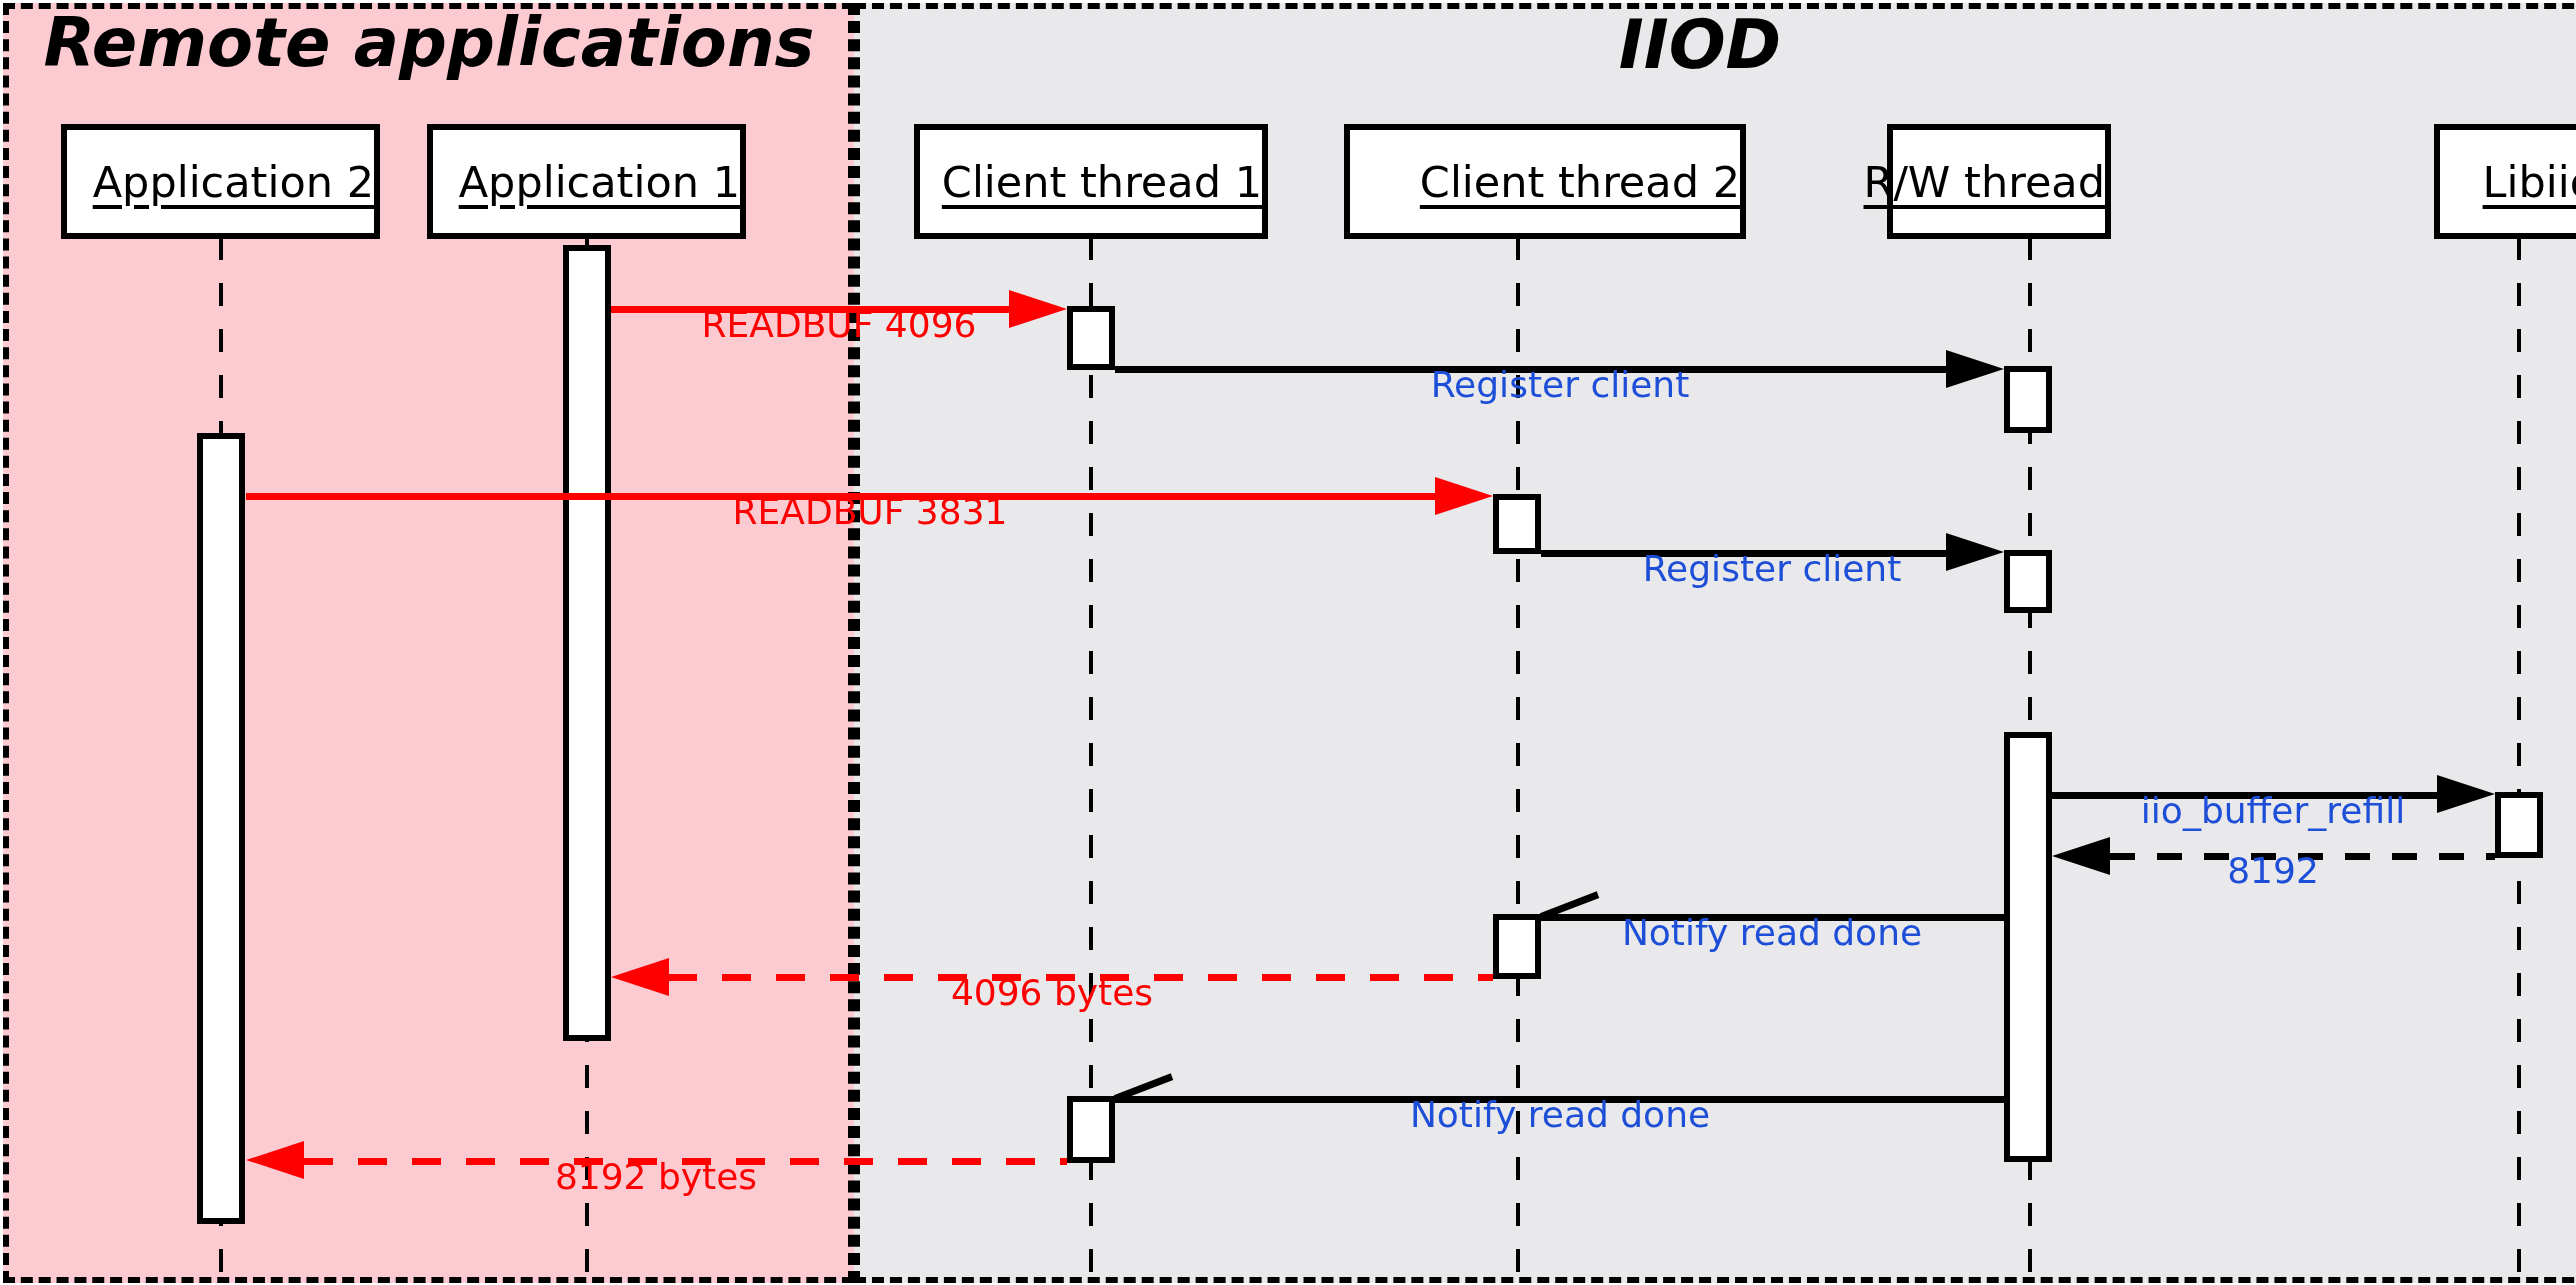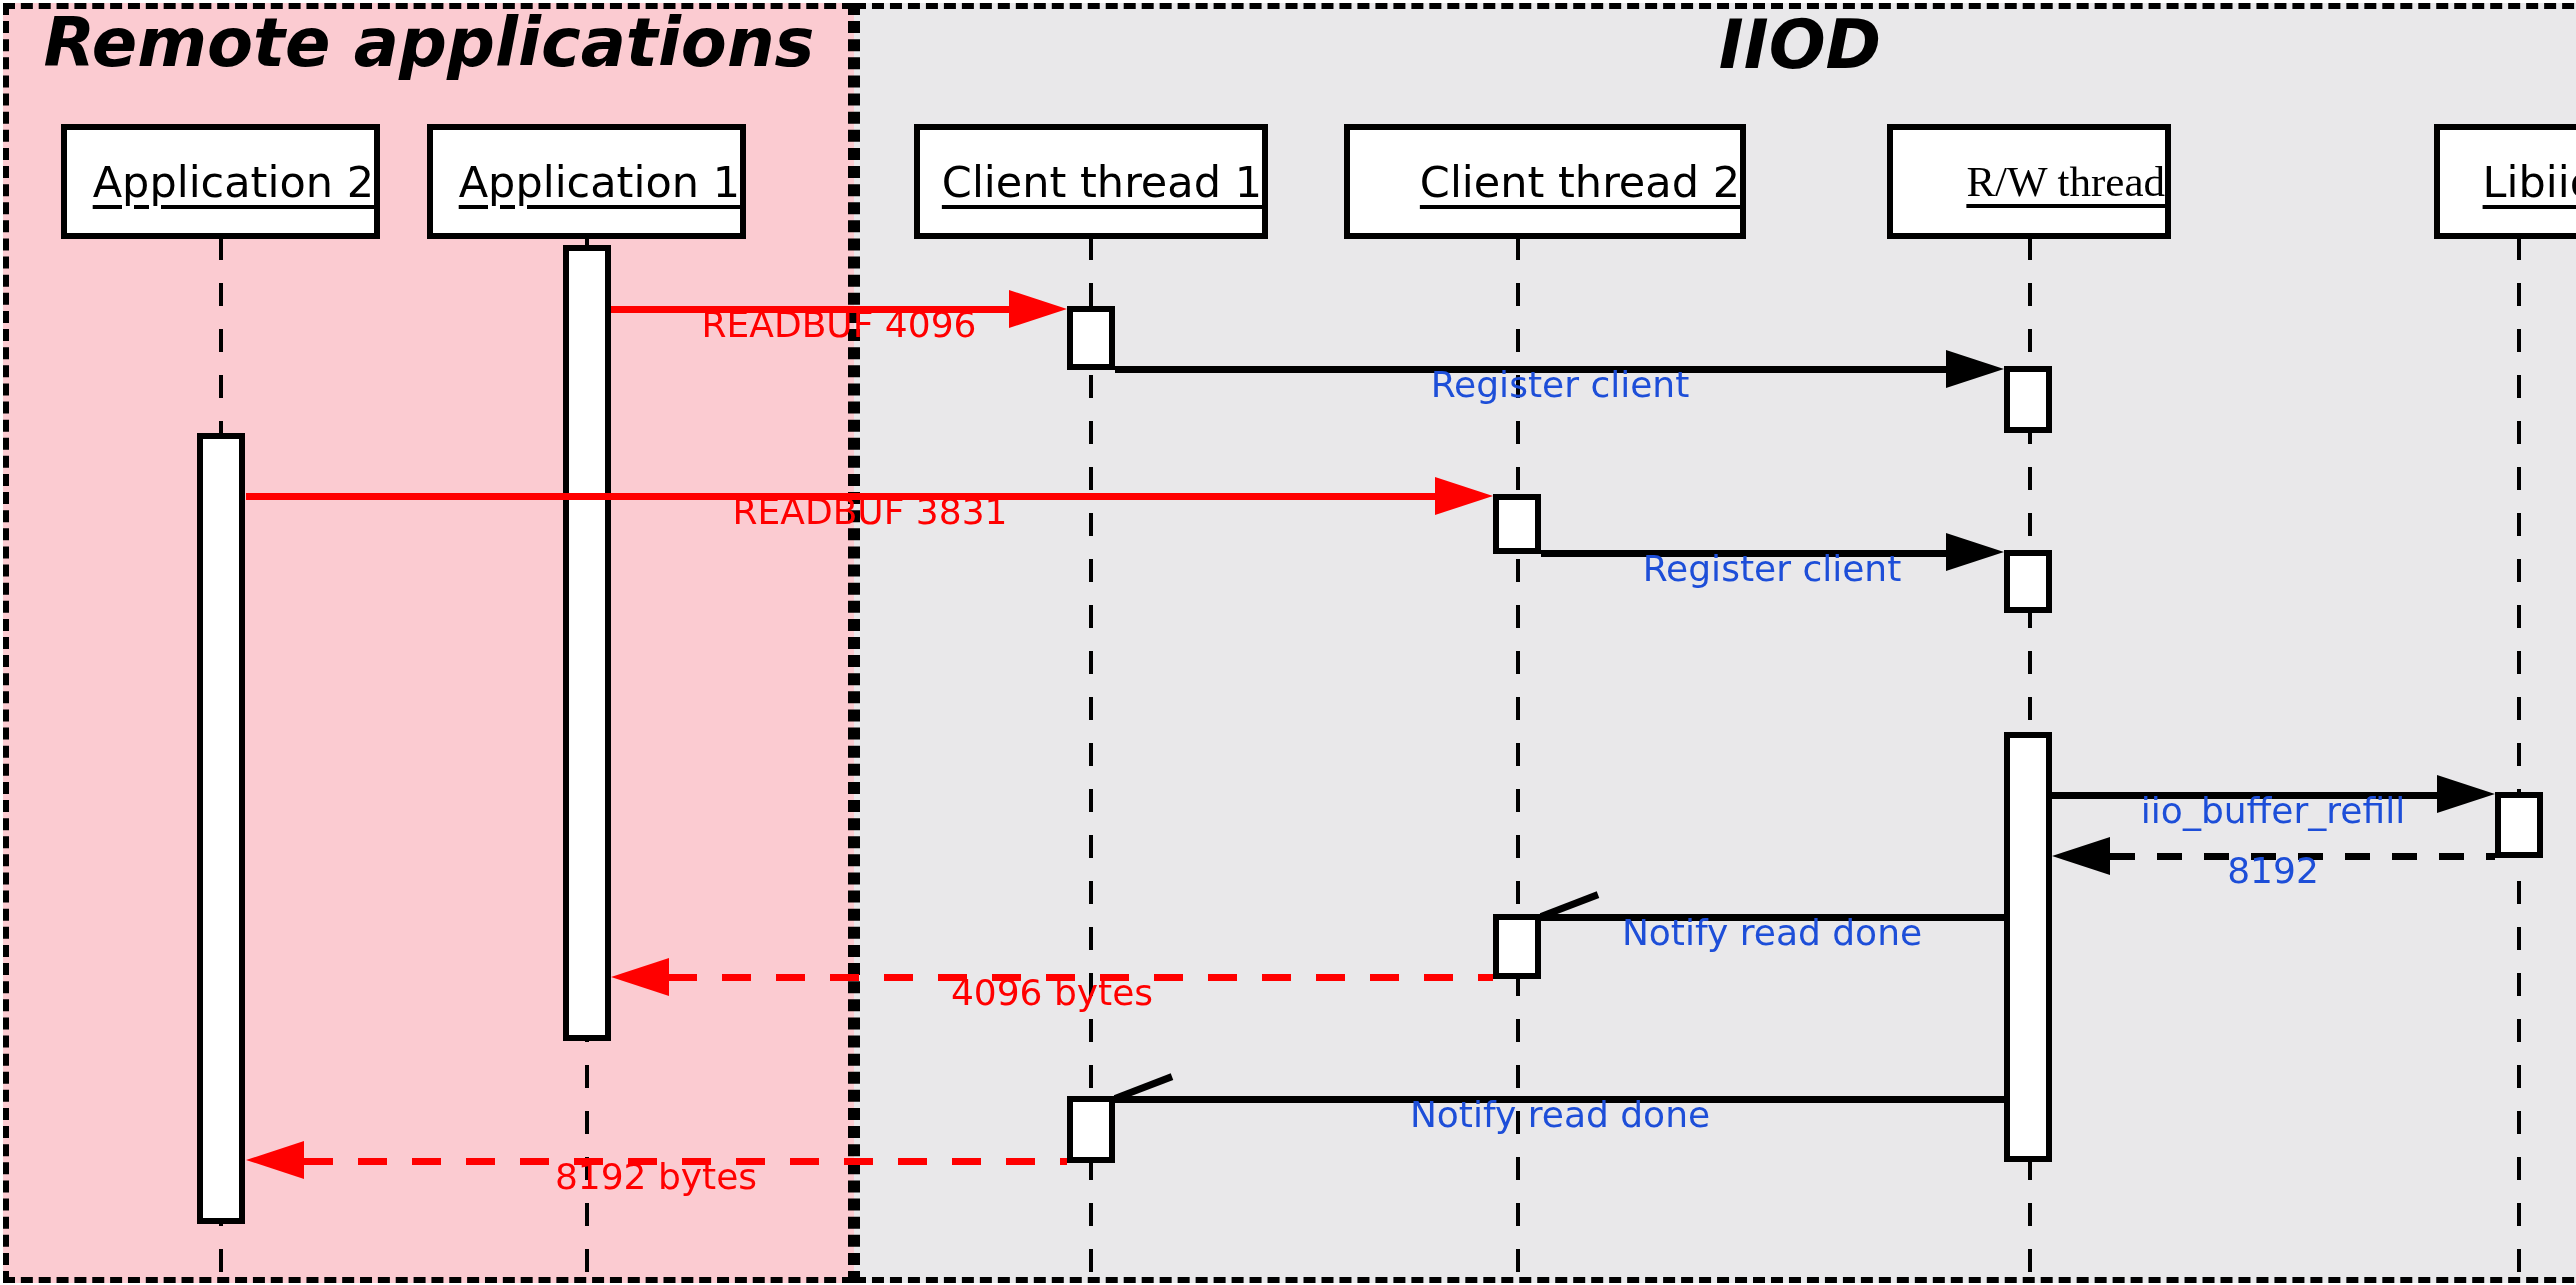--- a/index.html
+++ b/index.html
@@ -34,42 +34,42 @@
 </style>
 </head>
 <body>
 
 <div id="canvas">
 
   <div class="region" id="region-remote"></div>
   <div class="region" id="region-iiod"></div>
 
   <div class="group-title" style="left:429px;top:4.1px;">Remote applications</div>
-  <div class="group-title" style="left:1800px;top:6.2px;">IIOD</div>
+  <div class="group-title" style="left:1700px;top:6.2px;">IIOD</div>
 
   <div class="lifeline" style="left:219px;"></div>
   <div class="lifeline" style="left:585px;"></div>
   <div class="lifeline" style="left:1089px;"></div>
   <div class="lifeline" style="left:1516px;"></div>
   <div class="lifeline" style="left:2028px;"></div>
   <div class="lifeline" style="left:2517px;"></div>
 
   <div class="pbox" style="left:61px;width:319px;">
       <span>Application 2</span>
     </div>
   <div class="pbox" style="left:427px;width:319px;">
       <span>Application 1</span>
     </div>
   <div class="pbox" style="left:914px;width:354px;">
       <span>Client thread 1</span>
     </div>
   <div class="pbox" style="left:1344px;width:402px;">
       <span>Client thread 2</span>
     </div>
-  <div class="pbox" style="left:1887px;width:284px;font-family:Liberation Serif, serif;">
+  <div class="pbox" style="left:1887px;width:224px;">
       <span>R/W thread</span>
     </div>
   <div class="pbox" style="left:2434px;width:168px;">
       <span>Libiio</span>
     </div>
 
   <div class="act" style="left:563px;top:245px;height:796px;"></div>
   <div class="act" style="left:197px;top:433px;height:791px;"></div>
   <div class="act" style="left:1067px;top:306px;height:64px;"></div>
   <div class="act" style="left:1067px;top:1096px;height:67px;"></div>

